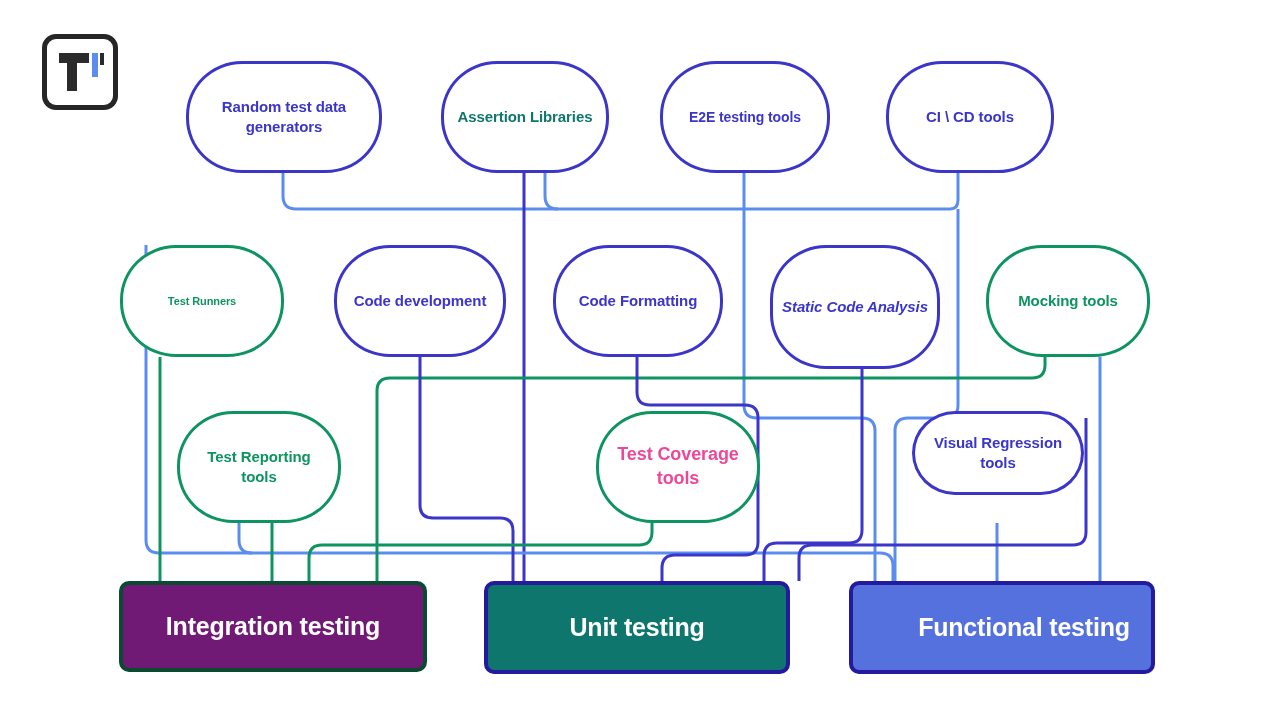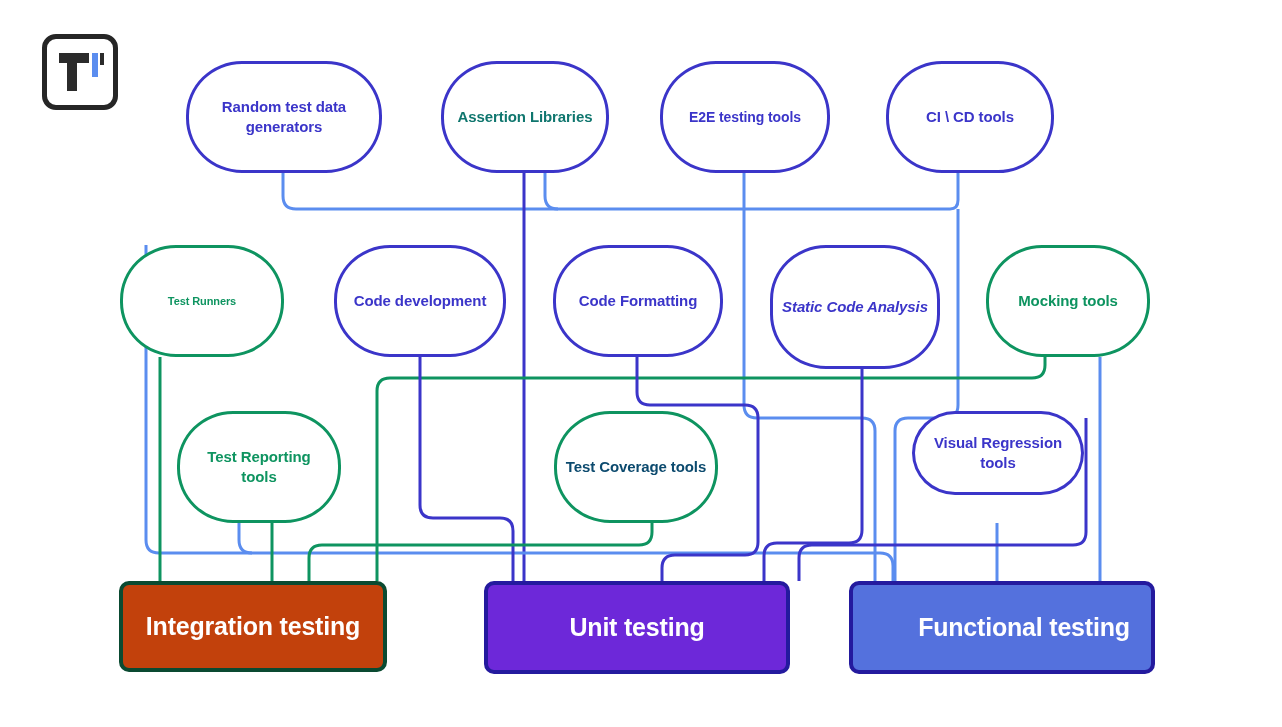--- a/index.html
+++ b/index.html
@@ -177,33 +177,33 @@
       </div>
       <div class="bubble" style="left: 770px; top: 245px; width: 170px; height: 124px; border-color: rgb(59, 53, 201); color: rgb(59, 53, 201); border-radius: 56px / 54.6341px; font-size: 15px; font-style: italic;">
         <span class="bubble-text">Static Code Analysis</span>
       </div>
       <div class="bubble" style="left: 986px; top: 245px; width: 164px; height: 112px; border-color: rgb(14, 148, 96); color: rgb(14, 148, 96); border-radius: 56px / 54.6341px; font-size: 15px;">
         <span class="bubble-text">Mocking tools</span>
       </div>
       <div class="bubble" style="left: 177px; top: 411px; width: 164px; height: 112px; border-color: rgb(14, 148, 96); color: rgb(14, 148, 96); border-radius: 56px / 54.6341px; font-size: 15px;">
         <span class="bubble-text">Test Reporting tools</span>
       </div>
-      <div class="bubble" style="left: 554px; top: 411px; width: 164px; height: 112px; border-color: rgb(14, 148, 96); color: #0c4a6e; border-radius: 56px / 54.6341px; font-size: 15px;">
+      <div class="bubble" style="left: 596px; top: 411px; width: 164px; height: 112px; border-color: rgb(14, 148, 96); color: #ec4899; border-radius: 56px / 54.6341px; font-size: 18px;">
         <span class="bubble-text">Test Coverage tools</span>
       </div>
       <div class="bubble" style="left: 912px; top: 411px; width: 172px; height: 84px; border-color: rgb(59, 53, 201); color: rgb(59, 53, 201); border-radius: 56px / 54.6341px; font-size: 15px;">
         <span class="bubble-text">Visual Regression tools</span>
       </div>
     </div>
 
   <div id="bar-layer">
-      <div class="bar" style="left: 119px; top: 581px; width: 268px; height: 91px; background: #c2410c; border-color: rgb(10, 74, 49);">
+      <div class="bar" style="left: 119px; top: 581px; width: 308px; height: 91px; background: #701a75; border-color: rgb(10, 74, 49);">
         <span>Integration testing</span>
       </div>
-      <div class="bar" style="left: 484px; top: 581px; width: 306px; height: 93px; background: #6d28d9; border-color: rgb(36, 26, 158);">
+      <div class="bar" style="left: 484px; top: 581px; width: 306px; height: 93px; background: #0f766e; border-color: rgb(36, 26, 158);">
         <span>Unit testing</span>
       </div>
       <div class="bar" style="left: 849px; top: 581px; width: 306px; height: 93px; background: rgb(84, 113, 221); border-color: rgb(36, 26, 158); padding-left: 44px;">
         <span>Functional testing</span>
       </div>
     </div>
 
 </div>
 
 </body></html>

